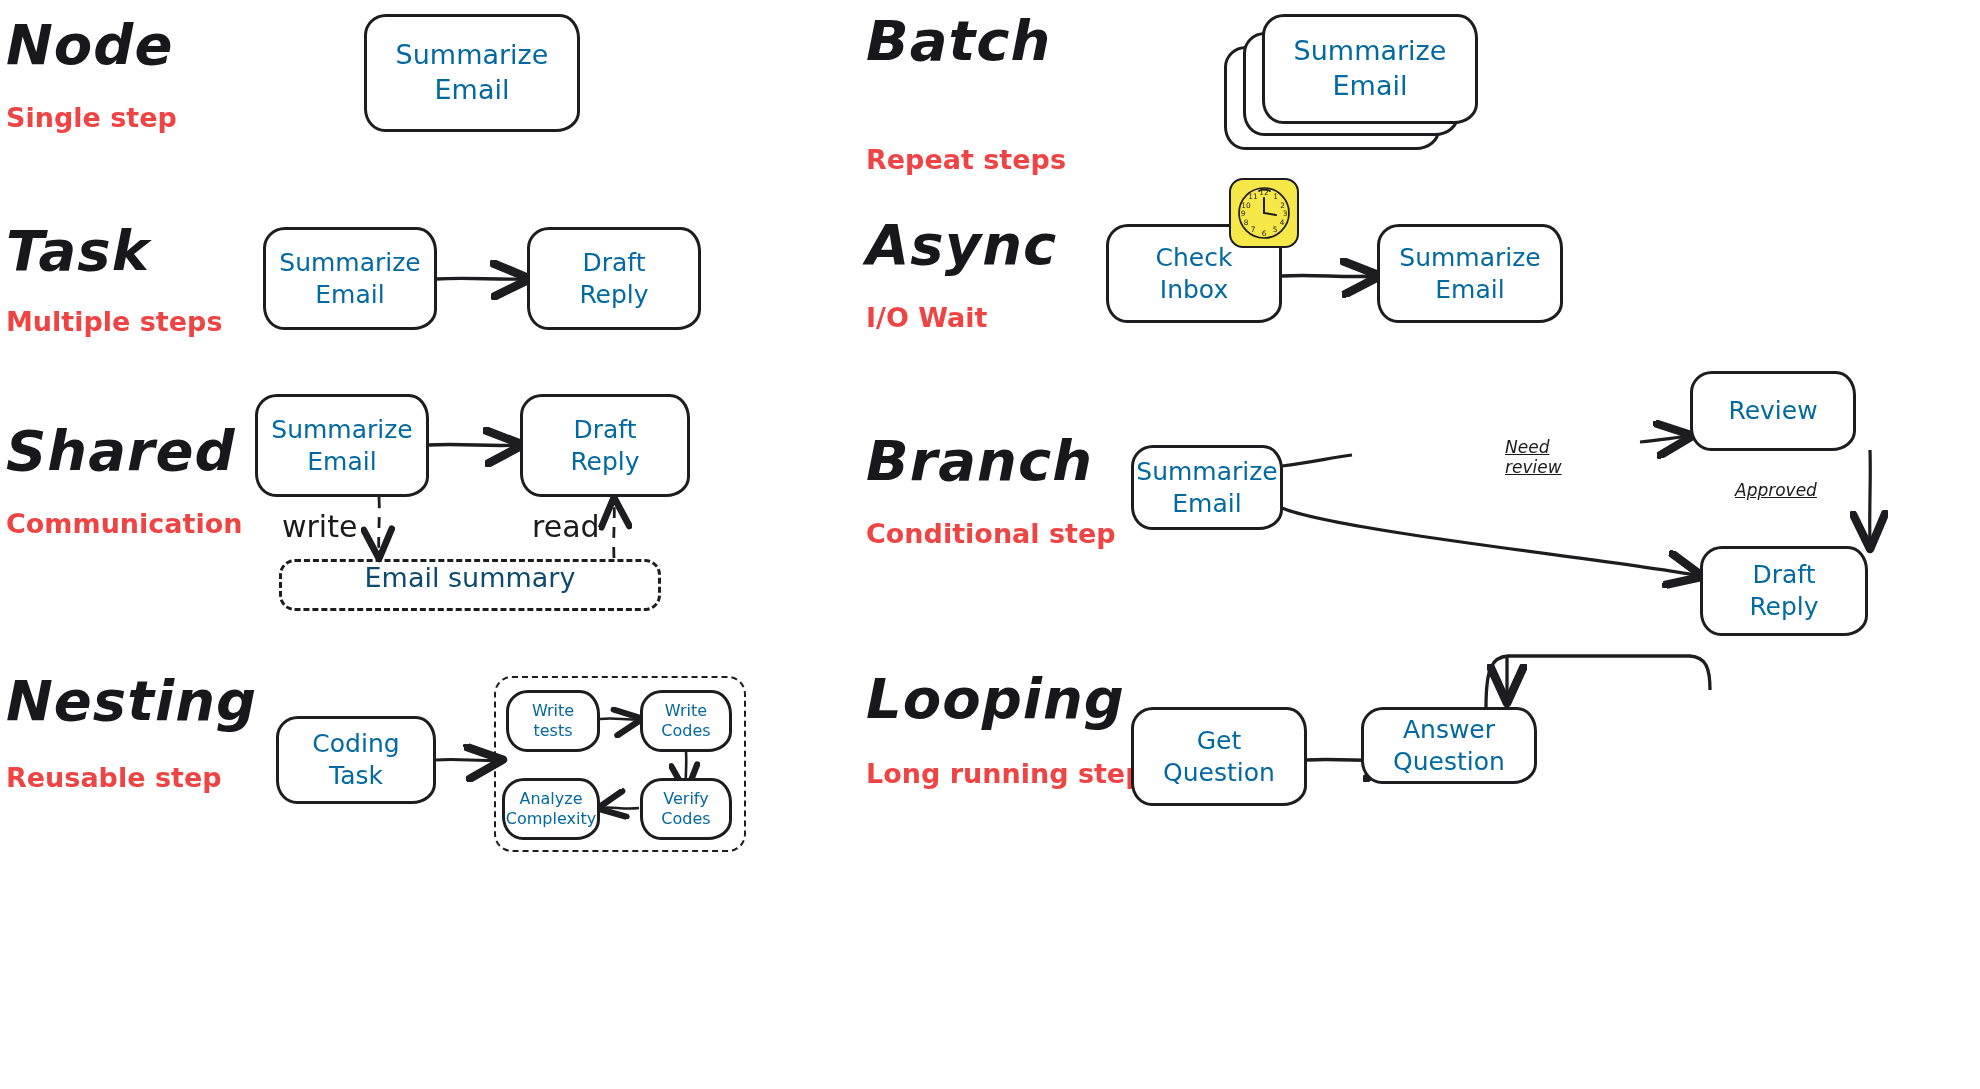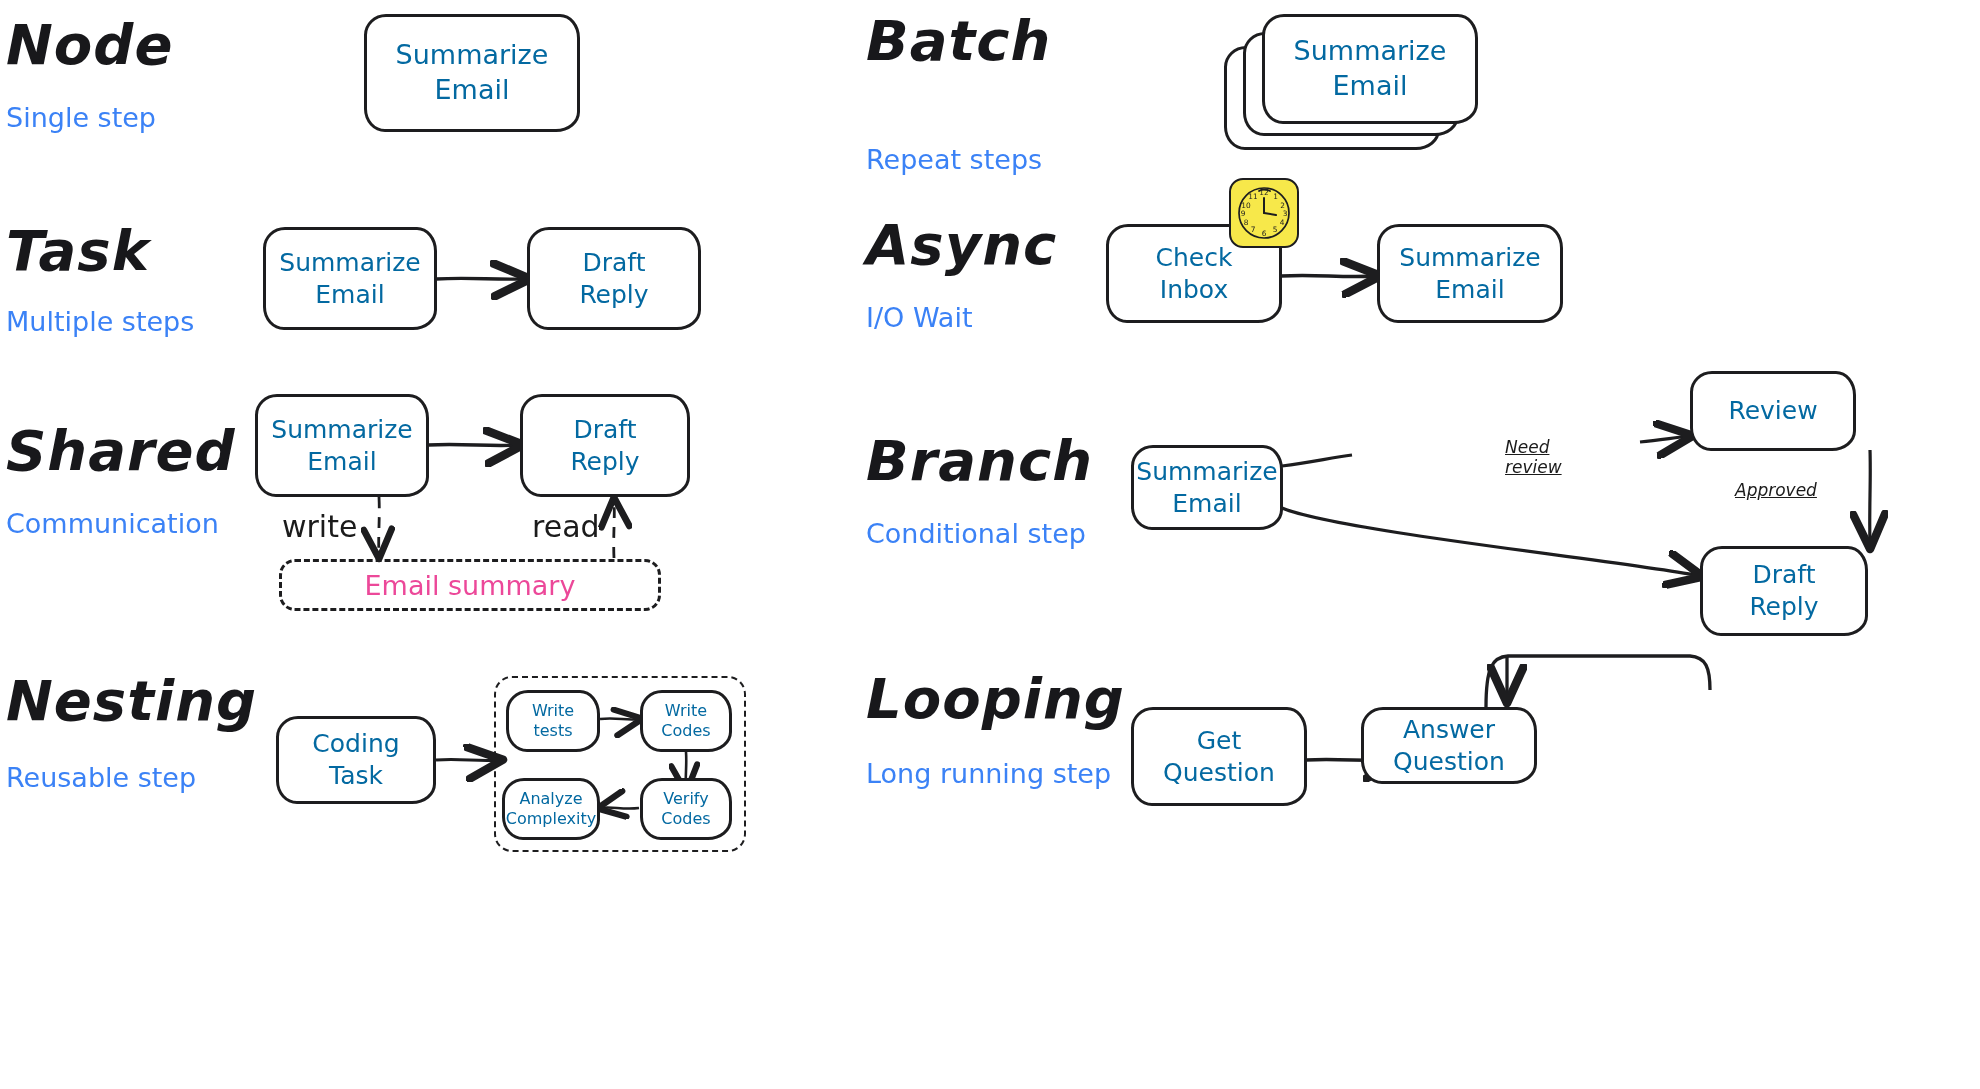--- a/index.html
+++ b/index.html
@@ -20,22 +20,22 @@
     font-style:italic;
     font-weight:700;
     letter-spacing:1px;
     color:#18181b;
     white-space:nowrap;
   }
   .sec-sub{
     position:absolute;
     font-family:"DejaVu Sans", sans-serif;
     font-size:27px;
-    font-weight:400;
-    color:#3b82f6;
+    font-weight:700;
+    color:#ef4444;
     white-space:nowrap;
   }
 
   
   .node{
     position:absolute;
     box-sizing:border-box;
     border:3.4px solid #1d1d1f;
     background:#ffffff;
     display:flex;align-items:center;justify-content:center;
@@ -53,23 +53,23 @@
   .node.ghost{background:#ffffff;z-index:1;}
   .node.top{z-index:3;}
   .node.mid{z-index:2;}
 
   .dashbox{
     position:absolute;
     box-sizing:border-box;
     border:3.2px dashed #1d1d1f;
     background:transparent;
     border-radius:16px;
-    display:flex;align-items:center;justify-content:center;
+    display:flex;align-items:flex-start;justify-content:center;
     font-size:27px;
-    color:#ec4899;
+    color:#0c4a6e;
   }
   .dashgroup{
     position:absolute;
     box-sizing:border-box;
     border:2.6px dashed #1d1d1f;
     border-radius:18px;
     background:transparent;
   }
 
   .edge-lbl{

